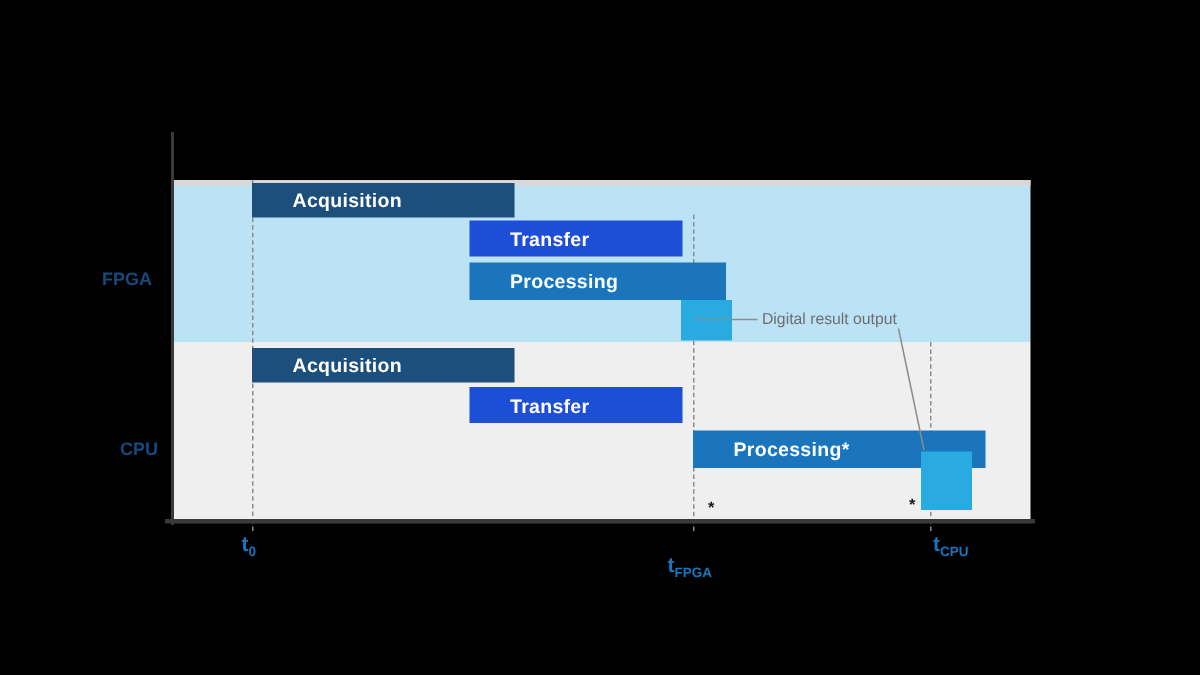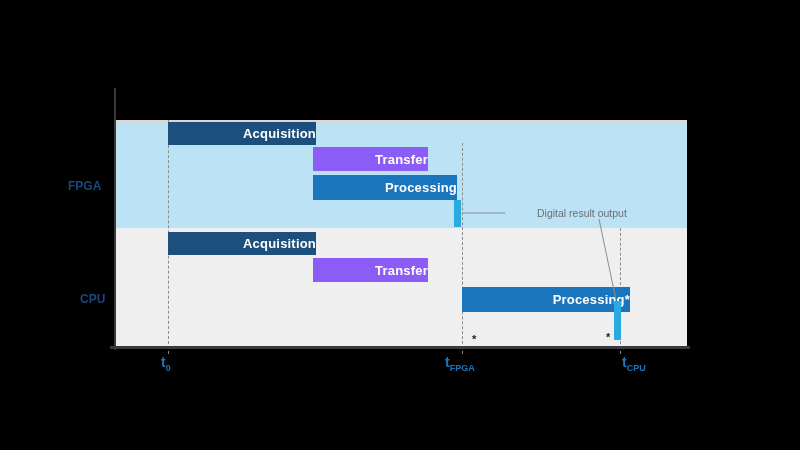--- a/index.html
+++ b/index.html
@@ -8,46 +8,46 @@
   .band{position:absolute;}
   .fpga-band{left:116px;top:120px;width:571px;height:108px;background:#BCE2F5;}
   .top-strip{left:116px;top:120px;width:571px;height:4px;background:#D8D8D8;}
   .cpu-band{left:116px;top:228px;width:571px;height:118px;background:#EFEFEF;}
   .y-axis{position:absolute;left:114px;top:88px;width:2px;height:262px;background:#3A3A3A;}
   .x-axis{position:absolute;left:110px;top:346px;width:580px;height:3px;background:#3A3A3A;}
   .dash{position:absolute;width:0;border-left:1px dashed #8C8C8C;}
   .dash-t0{left:168px;top:120px;height:234px;}
   .dash-tfpga{left:462px;top:143px;height:211px;}
   .dash-tcpu{left:620px;top:228px;height:126px;}
-  .bar{position:absolute;display:flex;align-items:center;justify-content:flex-end;
-       color:#FFFFFF;font-weight:bold;font-size:13px;letter-spacing:.2px;}
+  .bar{position:absolute;display:flex;align-items:center;justify-content:flex-start;
+       color:#FFFFFF;font-weight:bold;font-size:13px;letter-spacing:.2px;padding-left:27px;}
   .bar-navy{background:#1D4F7C;}
   .bar-blue{background:#1B75BC;}
-  .bar-orange{background:#8b5cf6;}
+  .bar-orange{background:#1d4ed8;}
   .bar-cyan{background:#29ABE2;}
   .fpga-acq{left:168px;top:122px;width:148px;height:23px;}
   .fpga-trans{left:313px;top:147px;width:115px;height:24px;}
   .fpga-proc{left:313px;top:175px;width:144px;height:25px;}
   .fpga-result{left:454px;top:200px;width:7px;height:27px;}
   .cpu-acq{left:168px;top:232px;width:148px;height:23px;}
   .cpu-trans{left:313px;top:258px;width:115px;height:24px;}
   .cpu-proc{left:462px;top:287px;width:168px;height:25px;}
   .cpu-result{left:614px;top:301px;width:7px;height:39px;}
   .row-label{position:absolute;color:#17497C;font-weight:bold;font-size:12px;}
   .row-label-fpga{left:68px;top:179px;}
   .row-label-cpu{left:80px;top:292px;}
   .note{position:absolute;font-weight:bold;font-size:11px;color:#17497C;white-space:nowrap;}
   .note-fpga{left:466px;top:181px;}
   .note-cpu{left:626px;top:291px;}
   .gray-note{position:absolute;font-size:10.5px;color:#6D6E71;white-space:nowrap;}
-  .note-digital{left:508px;top:207px;margin-left:29px;}
+  .note-digital{left:508px;top:207px;}
   .axis-label{position:absolute;color:#1B75BC;font-weight:bold;font-size:14px;}
   .axis-label sub{font-size:9px;font-weight:bold;}
   .label-t0{left:161px;top:354px;}
-  .label-tfpga{left:445px;top:354px;}
+  .label-tfpga{left:445px;top:368px;}
   .label-tcpu{left:622px;top:354px;}
   .footnote{position:absolute;color:#1A1A1A;font-size:11px;font-weight:bold;}
   .fn-1{left:472px;top:333px;}
   .fn-2{left:606px;top:331px;}
   svg.overlay{position:absolute;left:0;top:0;pointer-events:none;}
 </style>
 </head>
 <body>
 
 <div class="stage">

